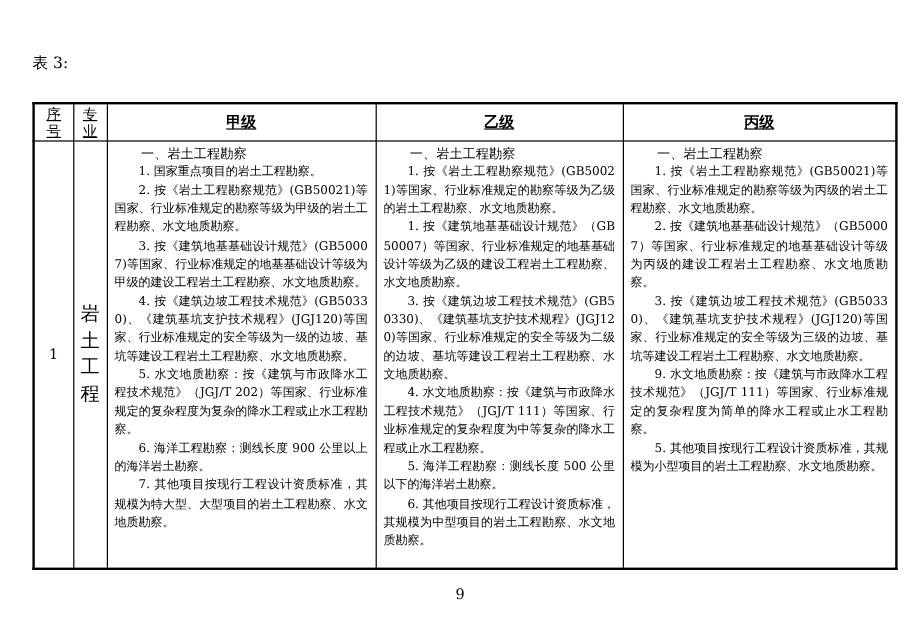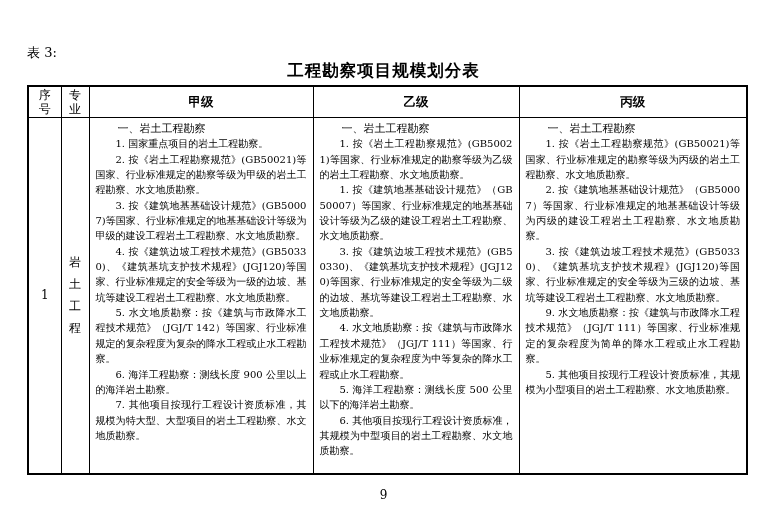--- a/index.html
+++ b/index.html
@@ -52,36 +52,37 @@
   th.col-a     { width: 224px; }
   th.col-b     { width: 206px; }
   th.col-c     { width: 228px; }
   .main-table th {
     font-weight: normal;
     font-size: 12px;
     line-height: 14px;
     text-align: center;
     vertical-align: middle;
     padding: 1px 0;
+    text-decoration: underline;
   }
   .main-table th .narrow-head {
     width: 1em;
     margin: 0 auto;
     word-break: break-all;
   }
   .main-table th.grade-head { font-weight: bold; font-size: 12.5px; }
   td.no-cell {
     text-align: center;
     vertical-align: middle;
     font-size: 12px;
   }
   td.spec-cell {
     text-align: center;
     vertical-align: middle;
-    font-size: 12px;
+    font-size: 16px;
   }
   td.spec-cell .vertical-text {
     width: 1em;
     margin: 0 auto;
     line-height: 22px;
     word-break: break-all;
   }
   td.grade-cell {
     padding: 3px 6px 0 6px;
     font-size: 10px;
@@ -107,21 +108,20 @@
     font-size: 12px;
   }
 </style>
 </head>
 <body>
 
 <div class="page">
 
   <div class="table-label">表 3:</div>
 
-  <div class="doc-title">工程勘察项目规模划分表</div>
 
   <table class="main-table">
     <thead>
       <tr class="header-row">
         <th class="col-no">
           <div class="narrow-head">序号</div>
         </th>
         <th class="col-spec">
           <div class="narrow-head">专业</div>
         </th>
@@ -136,21 +136,21 @@
         <td class="spec-cell">
           <div class="vertical-text">岩土工程</div>
         </td>
         <td class="grade-cell">
           <p class="para heading">一、岩土工程勘察</p>
           <div>
               <p class="para">1. 国家重点项目的岩土工程勘察。</p>
               <p class="para">2. 按《岩土工程勘察规范》(GB50021)等国家、行业标准规定的勘察等级为甲级的岩土工程勘察、水文地质勘察。</p>
               <p class="para">3. 按《建筑地基基础设计规范》(GB50007)等国家、行业标准规定的地基基础设计等级为甲级的建设工程岩土工程勘察、水文地质勘察。</p>
               <p class="para">4. 按《建筑边坡工程技术规范》(GB50330)、《建筑基坑支护技术规程》(JGJ120)等国家、行业标准规定的安全等级为一级的边坡、基坑等建设工程岩土工程勘察、水文地质勘察。</p>
-              <p class="para">5. 水文地质勘察：按《建筑与市政降水工程技术规范》（JGJ/T 142）等国家、行业标准规定的复杂程度为复杂的降水工程或止水工程勘察。</p>
+              <p class="para">5. 水文地质勘察：按《建筑与市政降水工程技术规范》（JGJ/T 202）等国家、行业标准规定的复杂程度为复杂的降水工程或止水工程勘察。</p>
               <p class="para">6. 海洋工程勘察：测线长度 900 公里以上的海洋岩土勘察。</p>
               <p class="para">7. 其他项目按现行工程设计资质标准，其规模为特大型、大型项目的岩土工程勘察、水文地质勘察。</p>
             </div>
         </td>
         <td class="grade-cell">
           <p class="para heading">一、岩土工程勘察</p>
           <div>
               <p class="para">1. 按《岩土工程勘察规范》(GB50021)等国家、行业标准规定的勘察等级为乙级的岩土工程勘察、水文地质勘察。</p>
               <p class="para">1. 按《建筑地基基础设计规范》（GB50007）等国家、行业标准规定的地基基础设计等级为乙级的建设工程岩土工程勘察、水文地质勘察。</p>
               <p class="para">3. 按《建筑边坡工程技术规范》(GB50330)、《建筑基坑支护技术规程》(JGJ120)等国家、行业标准规定的安全等级为二级的边坡、基坑等建设工程岩土工程勘察、水文地质勘察。</p>

